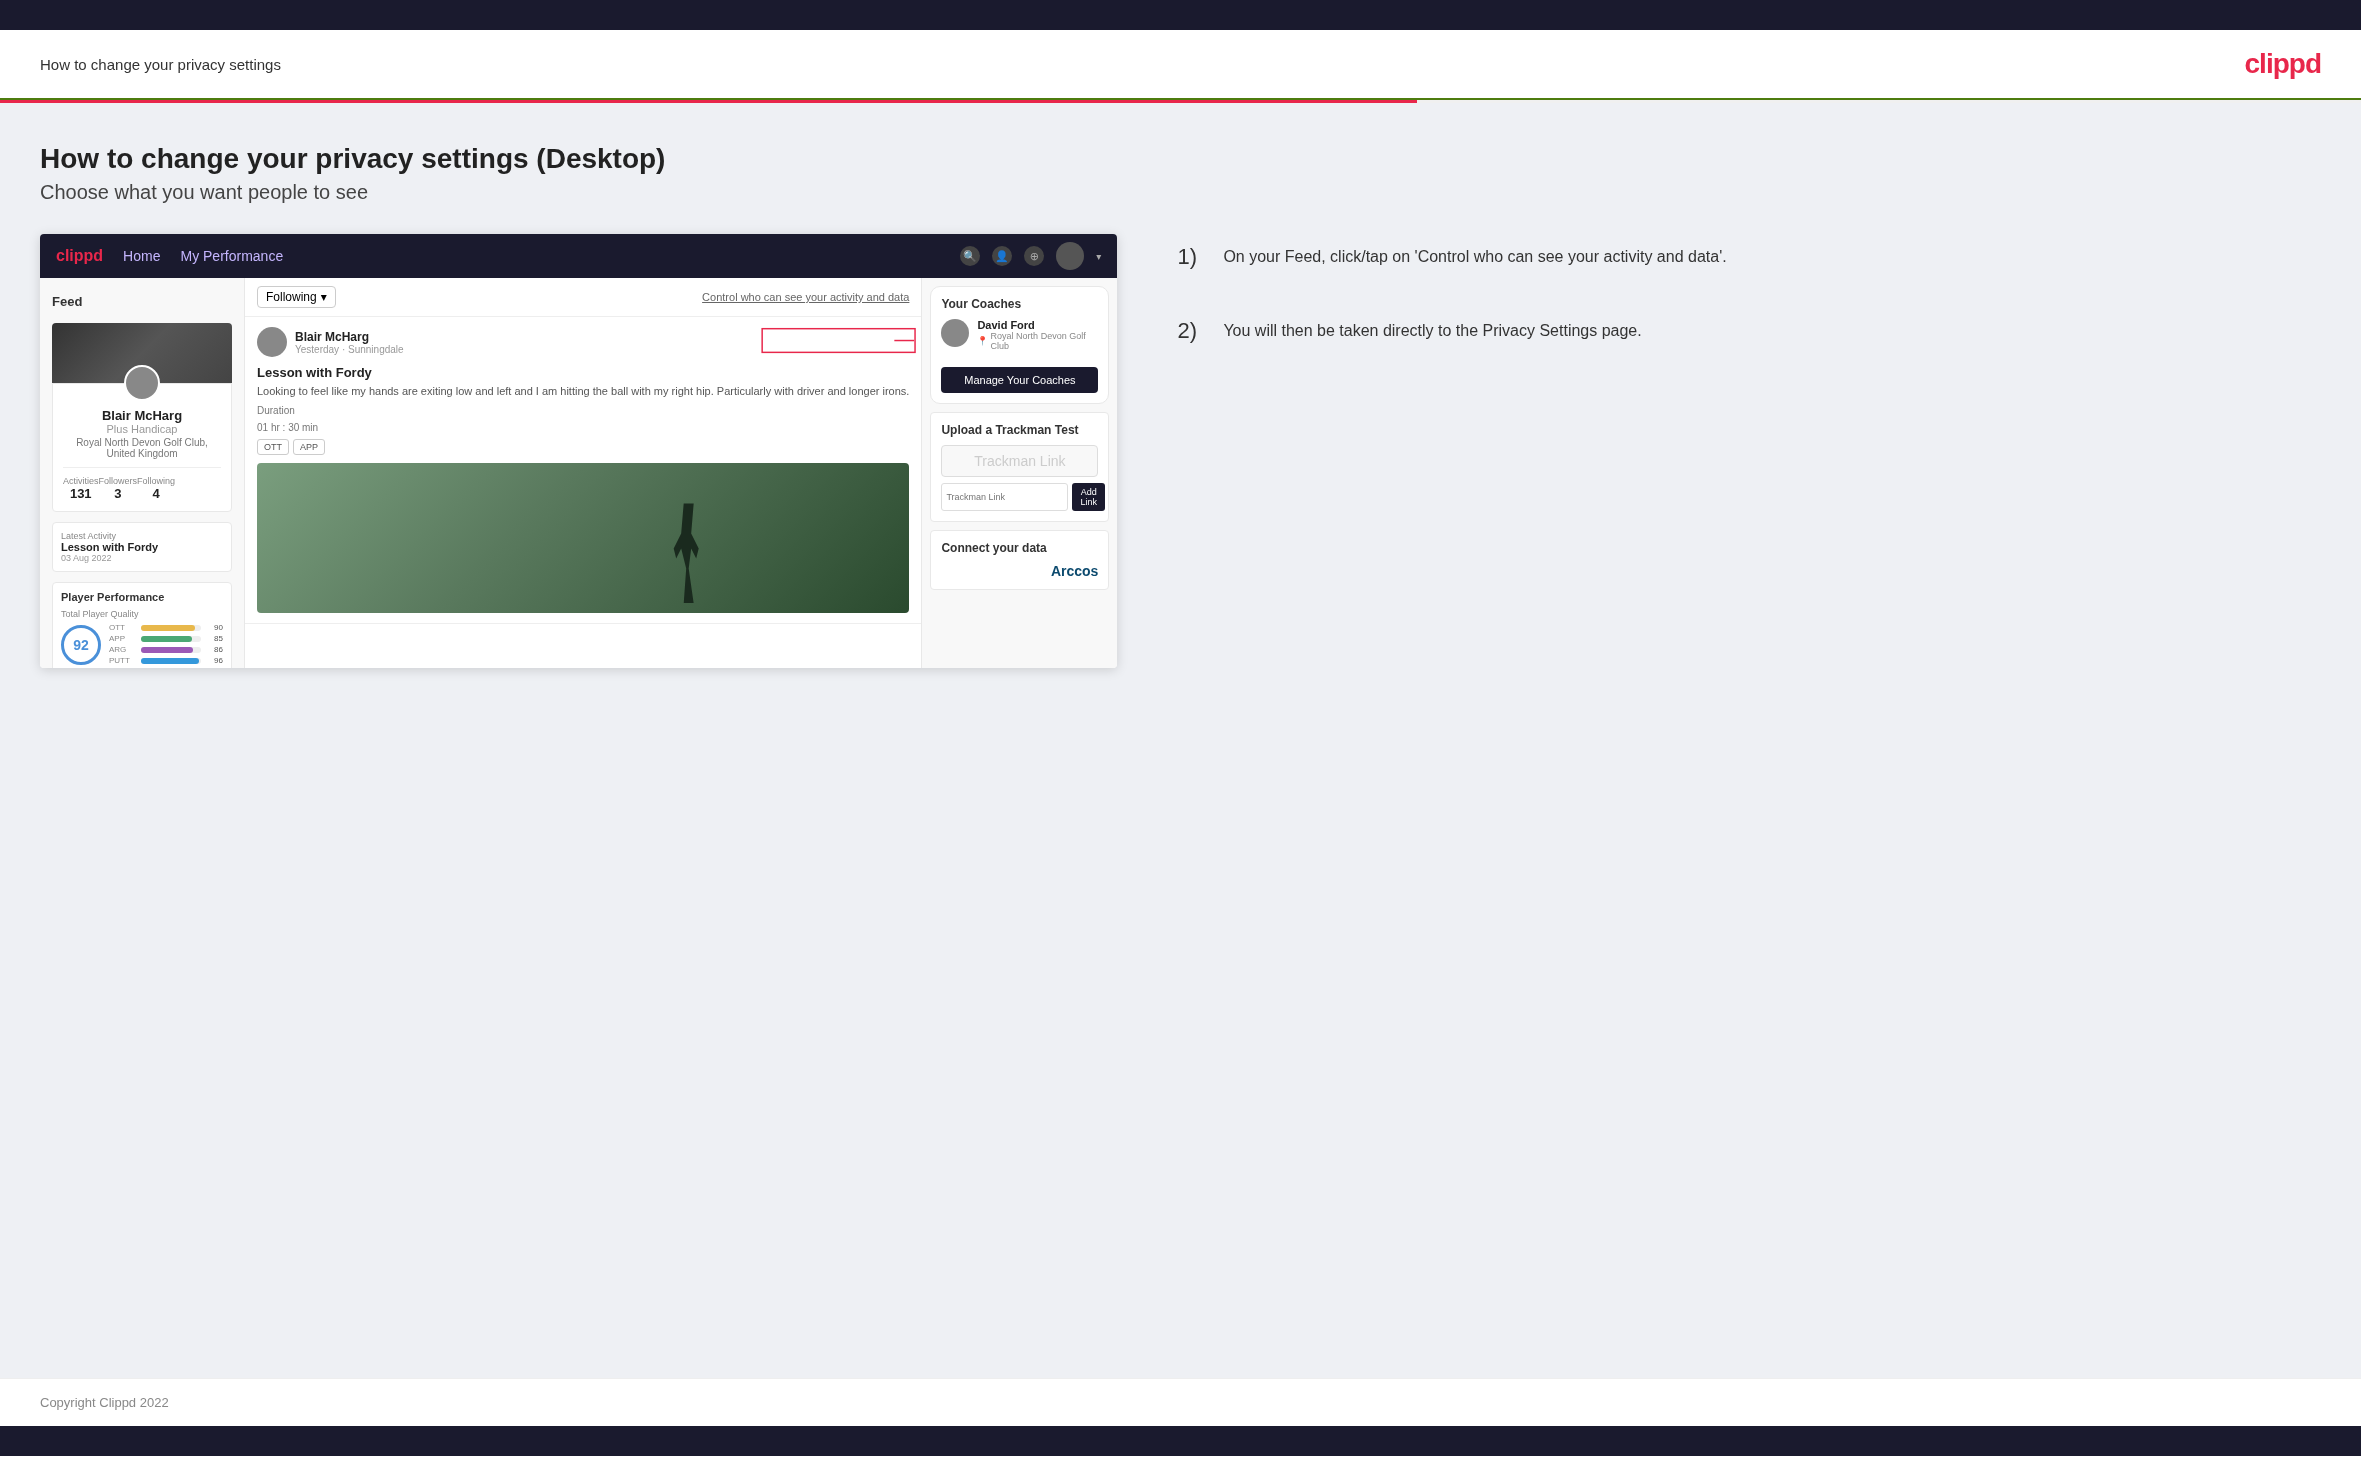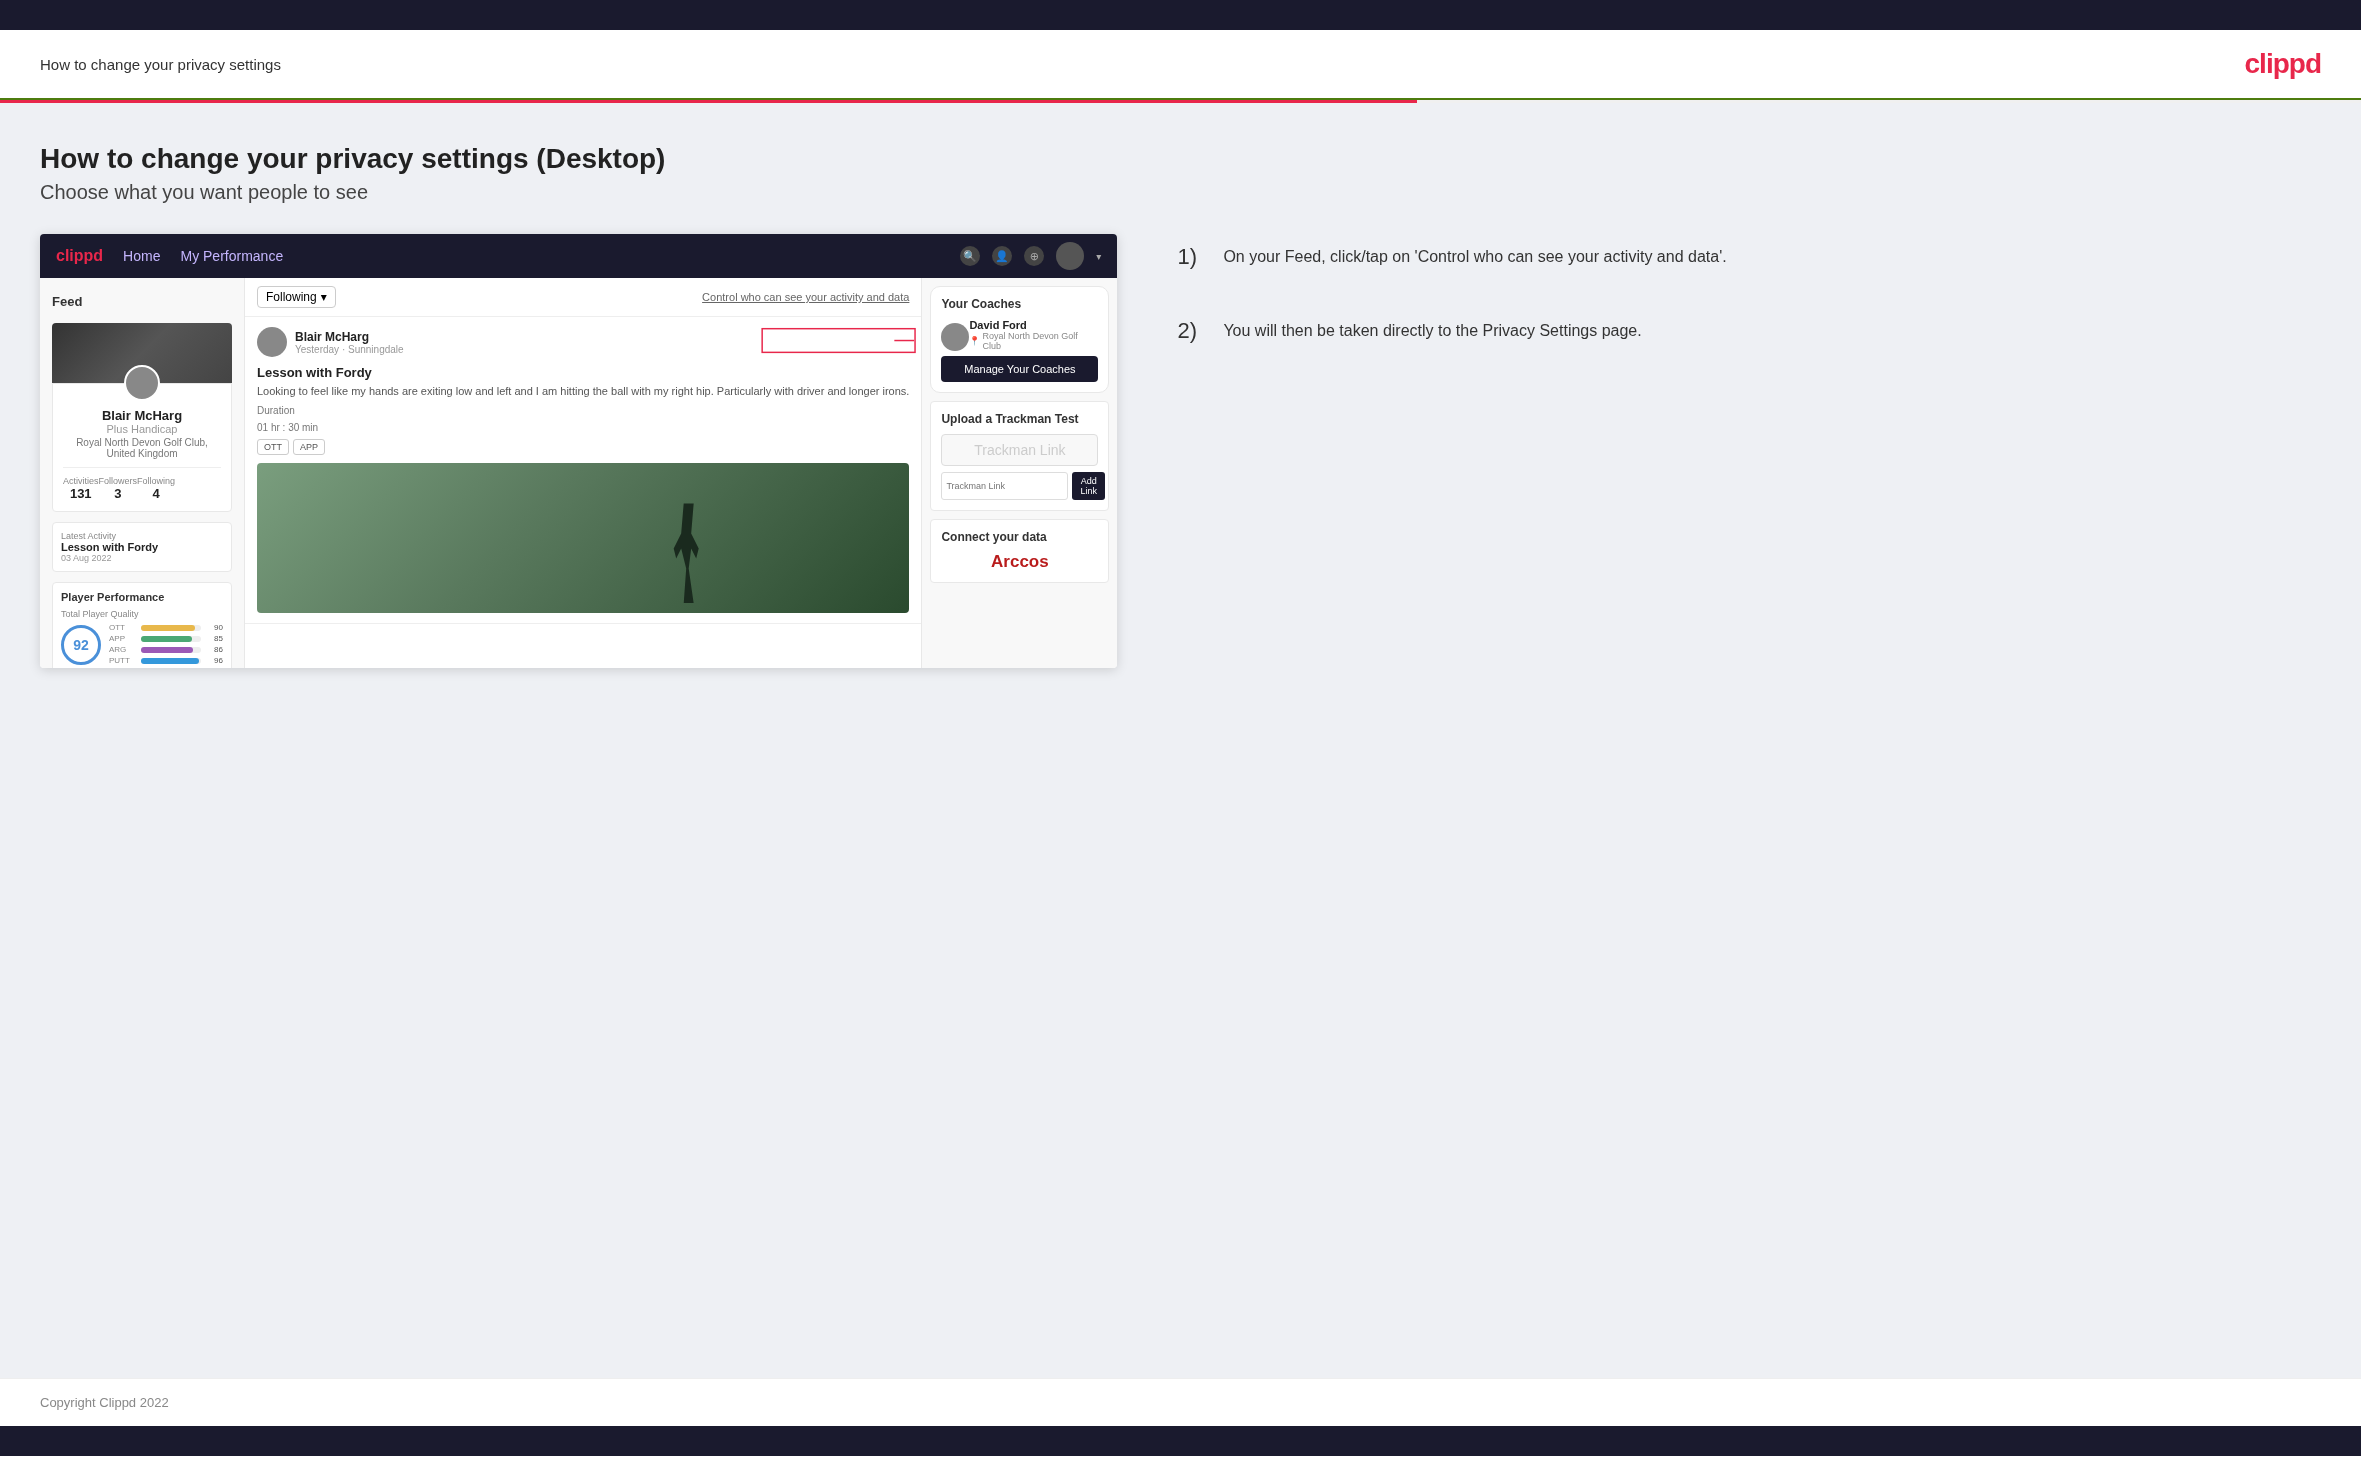--- a/index.html
+++ b/index.html
@@ -353,22 +353,23 @@
       border: 1px solid #e8e8e8;
       border-radius: 10px;
       margin: 8px;
       padding: 10px;
     }
 
     .coaches-title { font-size: 12px; font-weight: 600; color: #333; margin-bottom: 8px; }
 
     .coach-item {
       display: flex;
-      align-items: flex-end;
-      margin-bottom: 5px;
+      align-items: flex-start;
+      gap: 8px;
+      margin-bottom: 16px;
     }
 
     .coach-avatar {
       width: 28px;
       height: 28px;
       background: #888;
       border-radius: 50%;
       flex-shrink: 0;
     }
 
@@ -437,21 +438,21 @@
 
     .connect-section {
       background: white;
       border: 1px solid #e8e8e8;
       border-radius: 4px;
       margin: 8px;
       padding: 10px;
     }
 
     .connect-title { font-size: 12px; font-weight: 600; color: #333; margin-bottom: 8px; }
-    .arccos-logo { font-size: 17px; font-weight: 700; color: #b91c1c; text-align: center; }
+    .arccos-logo { font-size: 14px; font-weight: 700; color: #0c4a6e; text-align: right; }
 
     
     .instructions {
       flex: 1;
       padding: 10px 0 0 20px;
     }
 
     .instruction-item {
       display: flex;
       gap: 16px;

